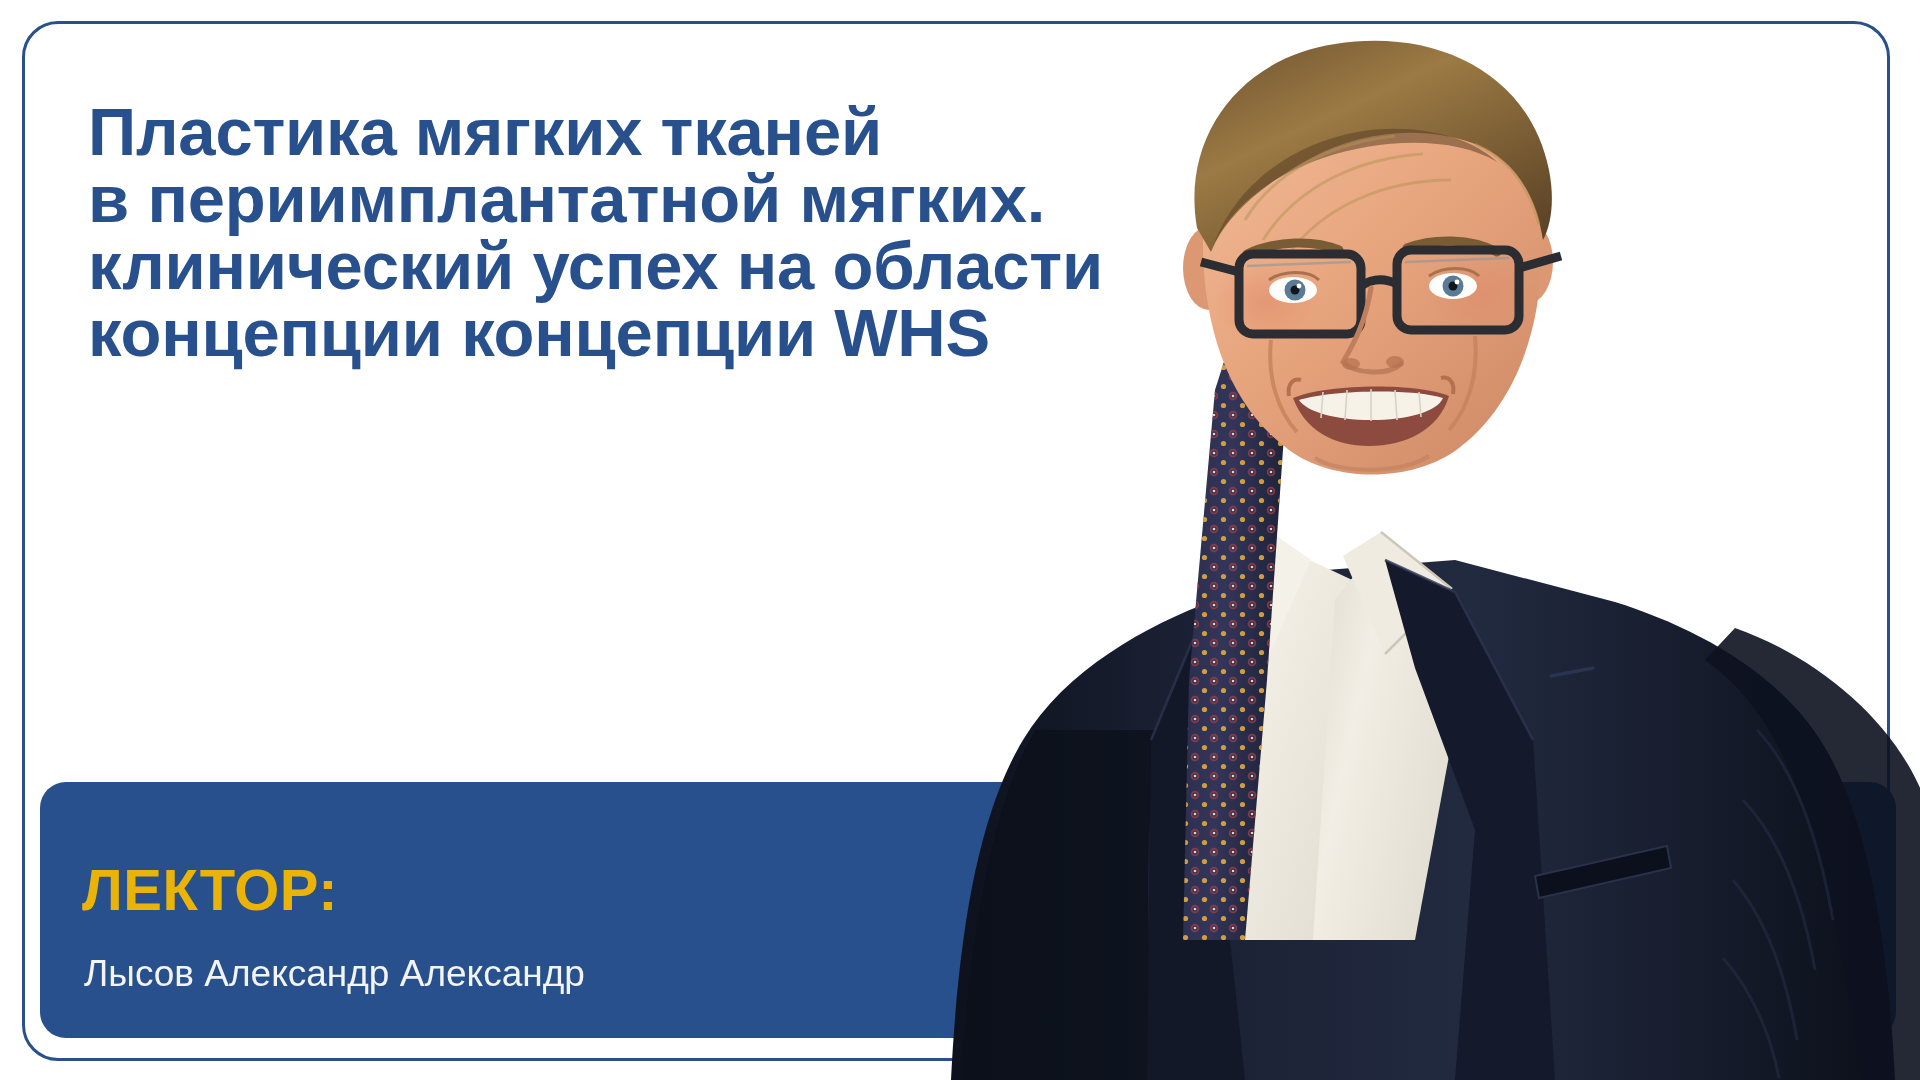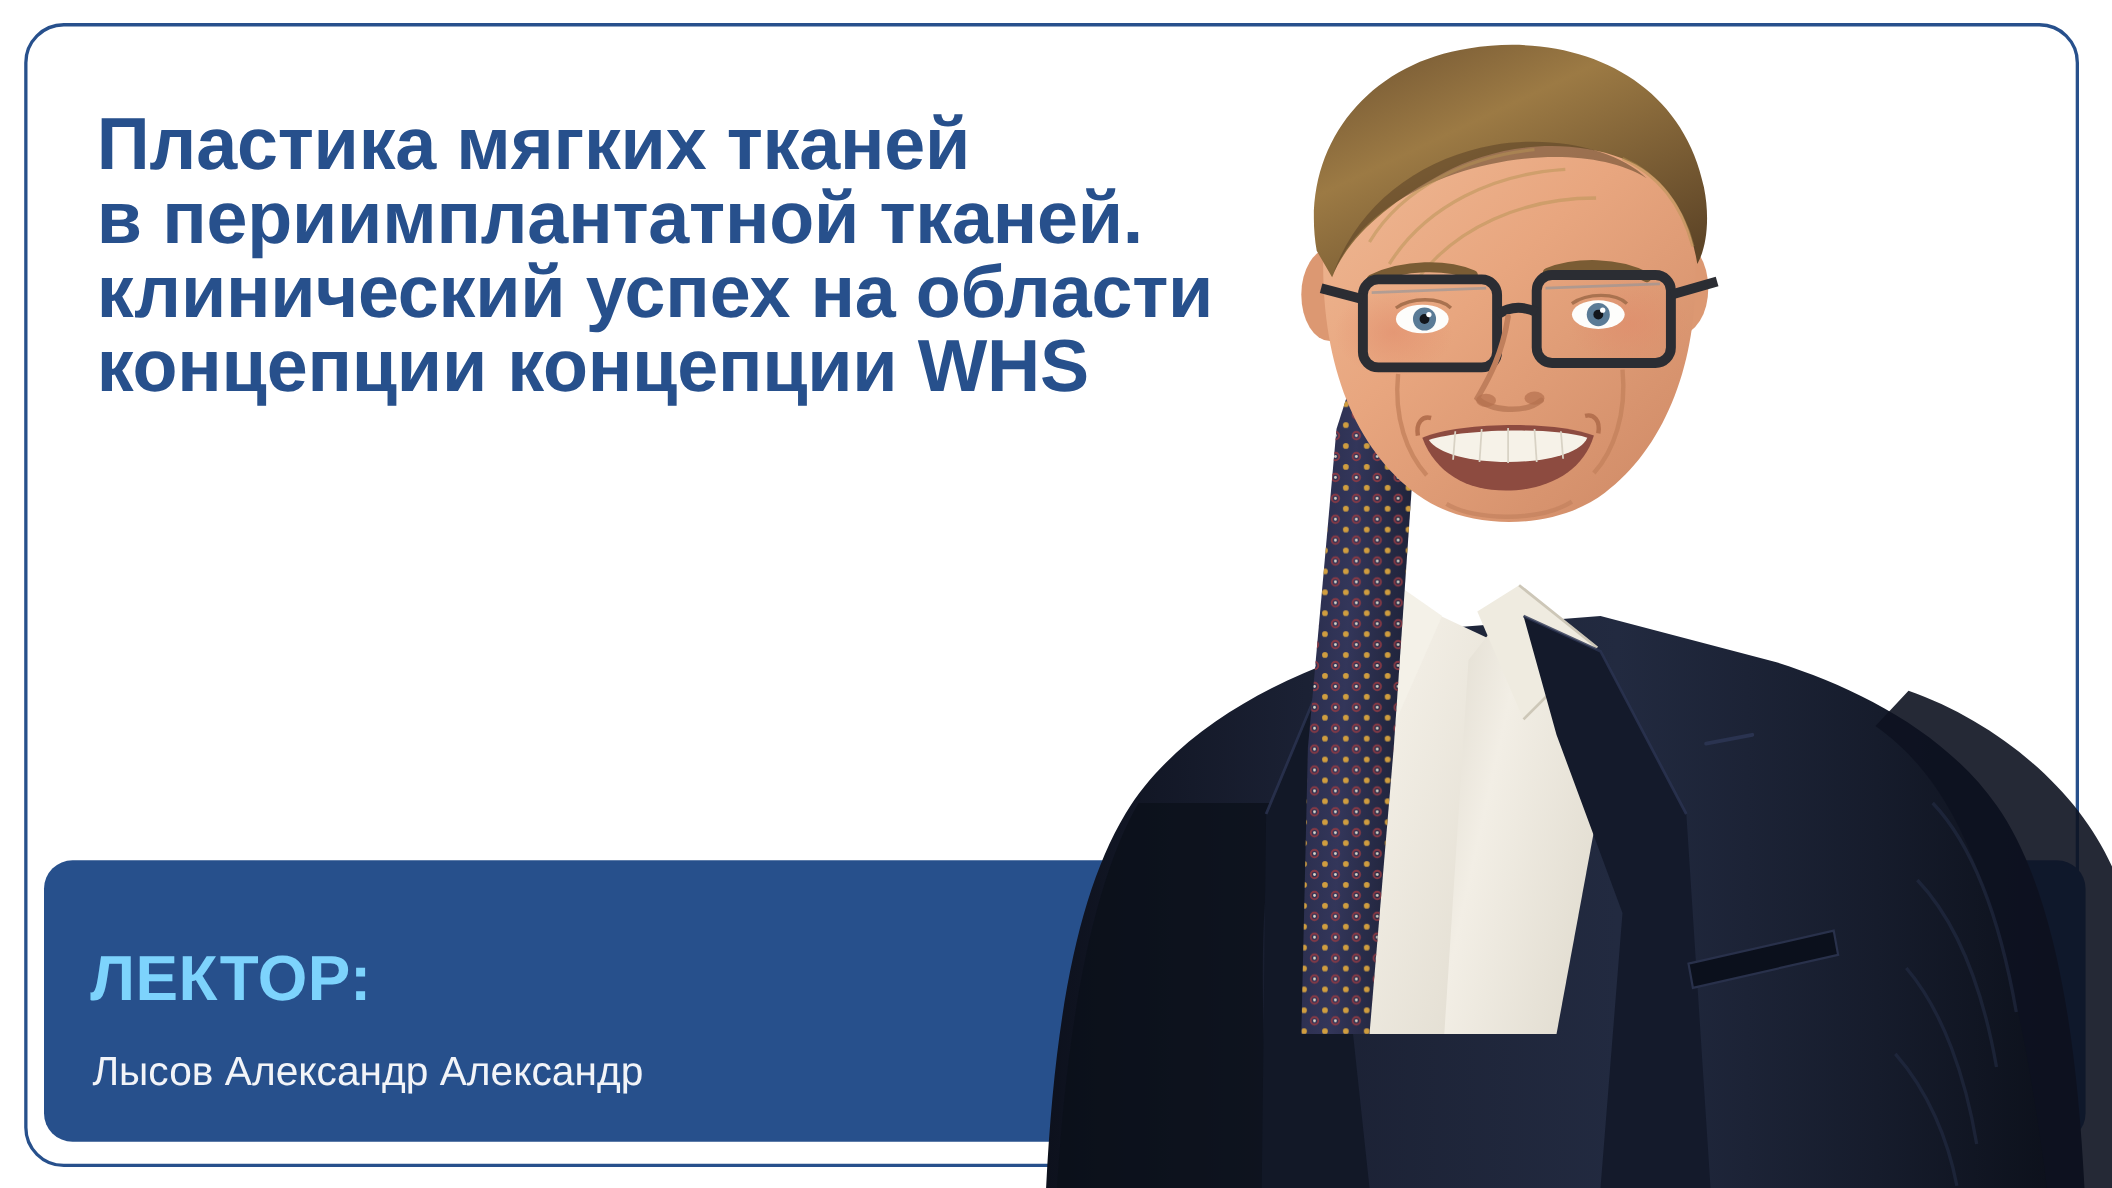--- a/index.html
+++ b/index.html
@@ -73,21 +73,21 @@
     width: 1856px;
     height: 256px;
     background: #27508C;
     border-radius: 26px;
     z-index: 2;
   }
   .lector-label {
     position: absolute;
     left: 42px;
     top: 78px;
-    color: #7dd3fc;
+    color: #eab308;
     font-size: 58px;
     font-weight: bold;
     letter-spacing: 0.5px;
     line-height: 60px;
   }
   .lector-name {
     position: absolute;
     left: 44px;
     top: 172px;
     color: #f2f4f8;
@@ -98,21 +98,21 @@
 </style>
 </head>
 <body>
 
 <div class="slide">
 
   <div class="card-frame"></div>
 
   <div class="title-block">
     <div class="title-line">Пластика мягких тканей</div>
-    <div class="title-line">в периимплантатной тканей.</div>
+    <div class="title-line">в периимплантатной мягких.</div>
     <div class="title-line">клинический успех на области</div>
     <div class="title-line">концепции концепции WHS</div>
   </div>
 
   <div class="lector-bar">
     <div class="lector-label">ЛЕКТОР:</div>
     <div class="lector-name">Лысов Александр Александр</div>
   </div>
 
   <div class="portrait">

